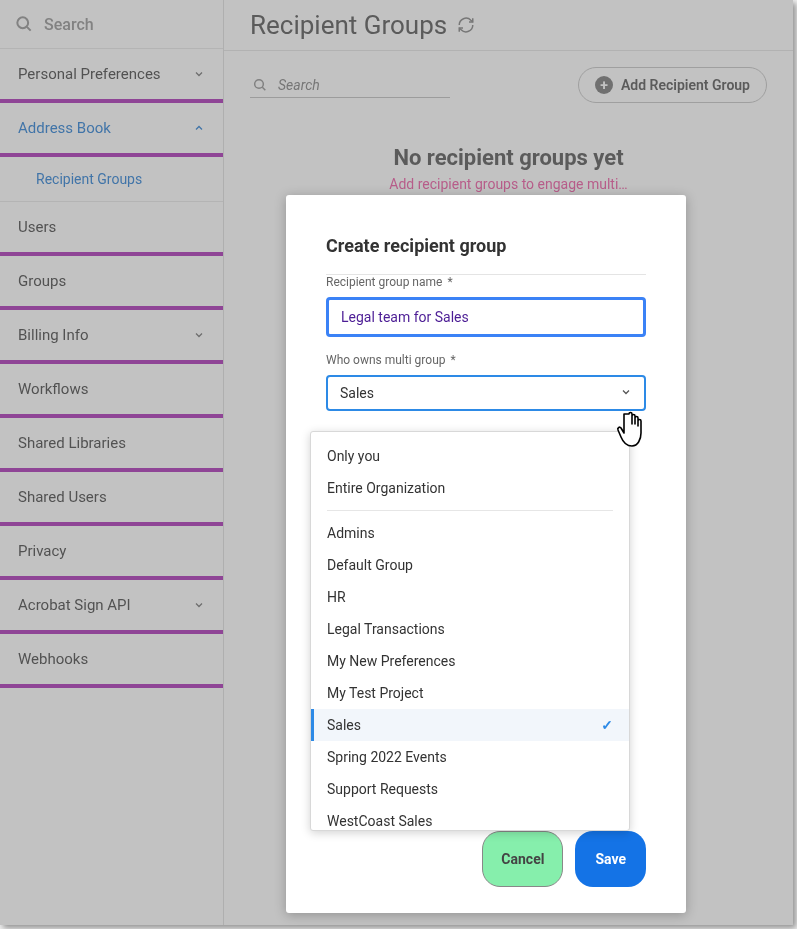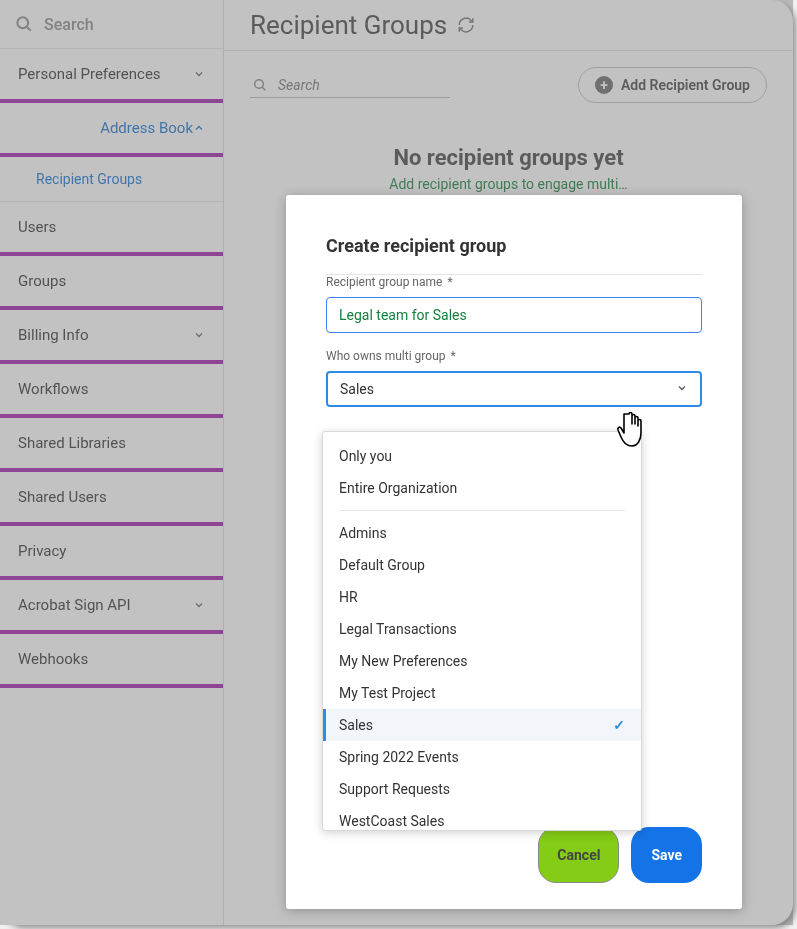--- a/index.html
+++ b/index.html
@@ -1,58 +1,58 @@
 <!DOCTYPE html>
 <html><head>
 <meta charset="utf-8">
 <style>
   * { box-sizing: border-box; margin: 0; padding: 0; font-family: -apple-system, "Segoe UI", Roboto, Arial, sans-serif; }
   body { width: 797px; height: 929px; background: #f0f0f0; position: relative; overflow: hidden; }
-  .app { display: flex; width: 793px; height: 925px; background: #fff; box-shadow: 3px 3px 6px rgba(0,0,0,0.4); position: relative; border-radius: 21px; }
+  .app { display: flex; width: 793px; height: 925px; background: #fff; box-shadow: 3px 3px 6px rgba(0,0,0,0.4); position: relative; }
   
   .sidebar { width: 224px; border-right: 1px solid #dcdcdc; background: #fff; display: flex; flex-direction: column; }
   .sb-search { display: flex; align-items: center; padding: 14px 14px; gap: 10px; border-bottom: 1px solid #e6e6e6; color: #888; }
   .sb-search span.ph { font-size: 16px; color: #8a8a8a; font-weight: 500; }
   .sb-item { display: flex; align-items: center; justify-content: space-between; padding: 16px 18px; border-bottom: 4px solid #a21caf; font-size: 15px; color: #333; cursor: pointer; }
-  .sb-item.active { color: #1472d0; justify-content: flex-end; }
+  .sb-item.active { color: #1472d0; }
   .sb-sub { padding: 14px 18px 14px 36px; font-size: 14px; color: #1472d0; border-bottom: 1px solid #e6e6e6; cursor: pointer; }
   .chev { width: 12px; height: 12px; }
   .chev svg { display: block; }
   
   .main { flex: 1; display: flex; flex-direction: column; }
   .page-title { display: flex; align-items: center; gap: 10px; padding: 10px 26px 10px; font-size: 26px; color: #444; font-weight: 400; }
   .title-divider { border-bottom: 1px solid #e2e2e2; }
   .main-top { display: flex; align-items: center; justify-content: space-between; padding: 16px 26px 6px; }
   .main-search { display: flex; align-items: center; gap: 10px; border-bottom: 1px solid #bbb; padding: 4px 2px; width: 200px; }
   .main-search input { border: none; outline: none; font-size: 14px; font-style: italic; color: #777; width: 100%; background: transparent; }
   .add-btn { display: inline-flex; align-items: center; gap: 8px; border: 1px solid #bfbfbf; border-radius: 18px; padding: 8px 16px; font-size: 14px; font-weight: 600; color: #444; background: #fff; cursor: pointer; }
   .add-btn .plus { width: 18px; height: 18px; border-radius: 50%; background: #6b6b6b; display:flex;align-items:center;justify-content:center;color:#fff;font-weight:700;font-size:14px;line-height:1; }
   .empty { text-align: center; padding: 36px 20px 0; }
   .empty h2 { font-size: 22px; font-weight: 700; color: #444; }
-  .empty p { font-size: 14px; color: #15803d; margin-top: 6px; }
+  .empty p { font-size: 14px; color: #ec4899; margin-top: 6px; }
   
   .overlay { position: absolute; inset: 0; background: rgba(120,120,120,0.45); }
   
-  .modal { position: absolute; left: 286px; top: 195px; width: 456px; background: #fff; border-radius: 3px; box-shadow: 0 2px 12px rgba(0,0,0,0.25); padding: 40px 40px 26px; }
+  .modal { position: absolute; left: 286px; top: 195px; width: 400px; background: #fff; border-radius: 3px; box-shadow: 0 2px 12px rgba(0,0,0,0.25); padding: 40px 40px 26px; }
   .modal h3 { font-size: 18px; font-weight: 700; color: #333; padding-bottom: 18px; border-bottom: 1px solid #e4e4e4; }
   .field { }
   .field.tight { margin-top: 16px; }
   .field label { display: block; font-size: 12px; color: #666; margin-bottom: 8px; }
   .field label .ast { color: #666; margin-left: 2px;}
-  .text-input { width: 100%; border: 1px solid #3b82f6; border-radius: 4px; padding: 9px 12px; font-size: 14px; color: #15803d; outline: none; }
+  .text-input { width: 100%; border: 3px solid #3b82f6; border-radius: 4px; padding: 9px 12px; font-size: 14px; color: #4c1d95; outline: none; }
   .select-box { width: 100%; border: 2px solid #2d8ae6; border-radius: 4px; padding: 8px 12px; font-size: 14px; color: #333; display:flex; align-items:center; justify-content:space-between; cursor:pointer; }
   
-  .dropdown { position: absolute; left: 36px; top: 236px; width: 320px; background: #fff; border: 1px solid #d8d8d8; border-radius: 3px; box-shadow: 0 2px 10px rgba(0,0,0,0.18); padding: 6px 0; max-height: 400px; overflow: hidden; }
+  .dropdown { position: absolute; left: 24px; top: 236px; width: 320px; background: #fff; border: 1px solid #d8d8d8; border-radius: 3px; box-shadow: 0 2px 10px rgba(0,0,0,0.18); padding: 6px 0; max-height: 400px; overflow: hidden; }
   .dd-section { padding: 2px 0; }
   .dd-divider { border-top: 1px solid #e6e6e6; margin: 4px 16px; }
   .dd-item { padding: 8px 16px; font-size: 14px; color: #333; cursor: pointer; display:flex; align-items:center; justify-content:space-between; }
   .dd-item.selected { background: #f2f6fb; border-left: 3px solid #2d8ae6; padding-left: 13px; }
   .check { color: #2d8ae6; font-weight: 700; }
   .modal-actions { display:flex; justify-content:flex-end; gap: 12px; margin-top: 420px; }
-  .btn-cancel { border: 1.5px solid #888; background:#84cc16; color:#444; border-radius: 18px; padding: 7px 18px; font-weight:700; font-size:14px; cursor:pointer; }
+  .btn-cancel { border: 1.5px solid #888; background:#86efac; color:#444; border-radius: 18px; padding: 7px 18px; font-weight:700; font-size:14px; cursor:pointer; }
   .btn-save { border: none; background:#1473e6; color:#fff; border-radius: 18px; padding: 20px 20px; font-weight:700; font-size:14px; cursor:pointer; }
   
   .cursor-hand { position: absolute; left: 616px; top: 408px; width: 36px; height: 40px; }
   .icon-search svg, .icon-refresh svg { display:block; }
 </style>
 </head>
 <body>
 
 <div class="app">
 

